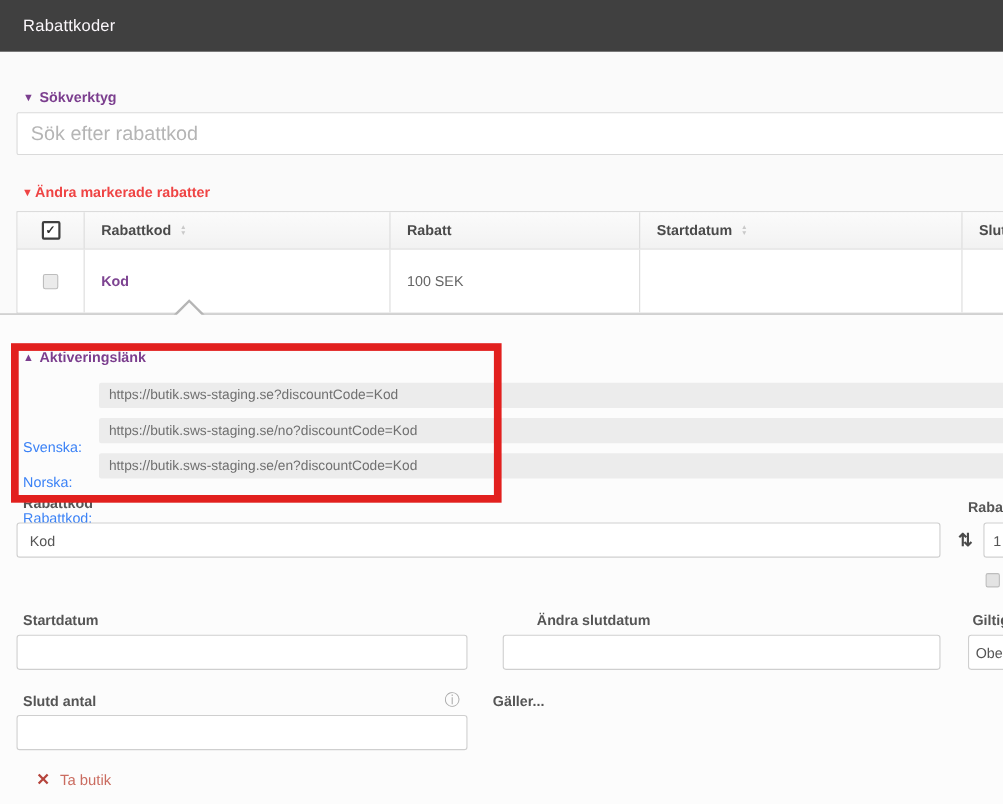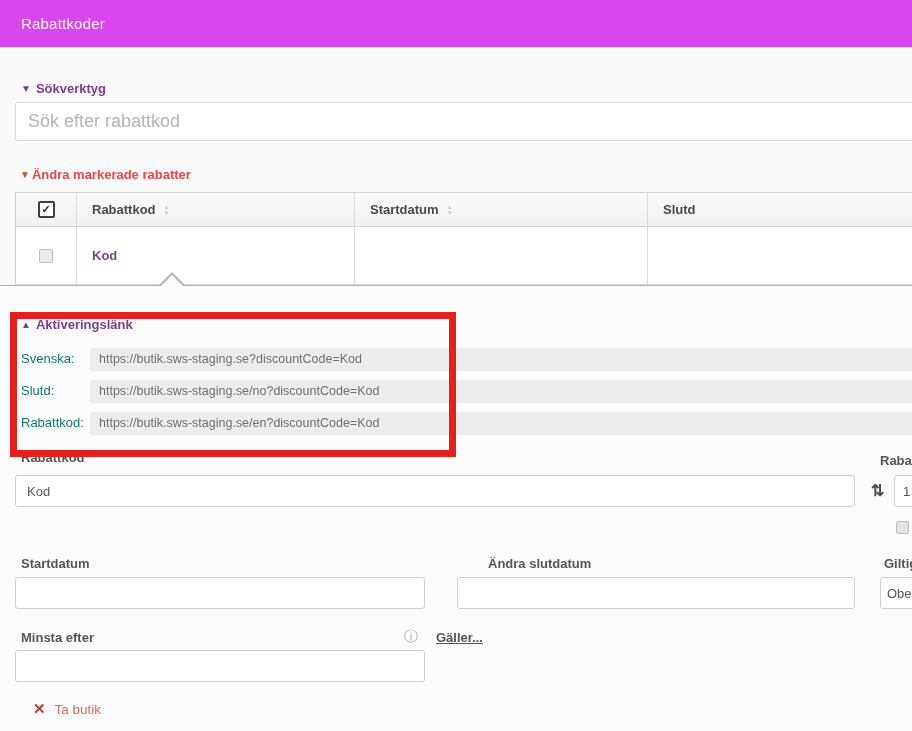--- a/index.html
+++ b/index.html
@@ -6,21 +6,21 @@
   html,body { width:912px; height:731px; }
   body {
     position:relative; overflow:hidden;
     background:#fafafa;
     font-family:"Liberation Sans", sans-serif;
     color:#555;
   }
   
   .titlebar {
     position:absolute; left:0; top:0; width:912px; height:47px;
-    background:#d946ef;
+    background:#404040;
   }
   .titlebar .title {
     position:absolute; left:21px; top:0; line-height:47px;
     color:#fbf7fb; font-size:15px; letter-spacing:.2px;
   }
   
   .toggle { position:absolute; font-size:13px; font-weight:700; cursor:pointer; }
   .toggle .caret { font-size:10px; margin-right:5px; position:relative; top:-1px; }
   .search-toggle { left:21px; top:81px; color:#7b3e8e; }
   .bulk-toggle   { left:20px; top:167px; color:#ef4444; font-weight:700; }
@@ -73,21 +73,21 @@
     position:absolute; left:158px; top:-14px; width:0; height:0;
     border-left:14px solid transparent; border-right:14px solid transparent;
     border-bottom:14px solid #b5b5b5;
   }
   .notch-inner {
     position:absolute; left:160px; top:-11px; width:0; height:0;
     border-left:12px solid transparent; border-right:12px solid transparent;
     border-bottom:12px solid #fcfcfc;
   }
   .act-toggle { left:21px; top:31px; color:#7b3e8e;text-align:center; }
-  .link-label { position:absolute; left:21px; font-size:13px; color:#0f766e; }
+  .link-label { position:absolute; left:21px; font-size:13px; color:#3b82f6;margin-top:48px; }
   .link-bar {
     position:absolute; left:90px; width:850px; height:23px;
     background:#ececec; border-radius:2px;
     font-size:12.5px; color:#707070; line-height:23px; padding-left:9px;
     white-space:nowrap; overflow:hidden; cursor:text;
   }
   .flabel { position:absolute; font-size:13px; font-weight:700; color:#555; }
   .tinput {
     position:absolute; height:32px;
     border:1px solid #cfcfcf; border-radius:3px; background:#fff;
@@ -135,59 +135,65 @@
         <span>✓</span>
       </div>
     </div>
     <div class="cell c1">
       <span>Rabattkod</span>
       <span class="sort">
           <span>▲</span>
           <span>▼</span>
         </span>
     </div>
+    <div class="cell c2">
+      <span>Rabatt</span>
+    </div>
     <div class="cell c3">
       <span>Startdatum</span>
       <span class="sort">
           <span>▲</span>
           <span>▼</span>
         </span>
     </div>
     <div class="cell c4">
       <span>Slutd</span>
     </div>
   </div>
   <div class="trow">
     <div class="cell c0">
       <div class="cb"></div>
     </div>
     <div class="cell c1">
       <a class="row-link">Kod</a>
     </div>
+    <div class="cell c2">
+      <span>100 SEK</span>
+    </div>
     <div class="cell c3">
       <span></span>
     </div>
     <div class="cell c4">
       <span></span>
     </div>
   </div>
 </div>
 
 <div class="panel">
   <div class="notch-outer"></div>
   <div class="notch-inner"></div>
 
   <div class="toggle act-toggle" style="position:absolute;">
     <span class="caret">▲</span><span>Aktiveringslänk</span>
   </div>
 
   <span class="link-label" style="top:65px;">Svenska:</span>
   <div class="link-bar" style="top:62px;">https://butik.sws-staging.se?discountCode=Kod</div>
 
-  <span class="link-label" style="top:97px;">Slutd:</span>
+  <span class="link-label" style="top:97px;">Norska:</span>
   <div class="link-bar" style="top:94px;">https://butik.sws-staging.se/no?discountCode=Kod</div>
 
   <span class="link-label" style="top:129px;">Rabattkod:</span>
   <div class="link-bar" style="top:126px;">https://butik.sws-staging.se/en?discountCode=Kod</div>
 
   <span class="flabel" style="left:21px; top:164px;">Rabattkod</span>
   <input class="tinput" style="left: 15px; top: 189px; width: 840px;" type="text" value="Kod">
 
   <span class="flabel" style="left:880px; top:167px;">Raba</span>
   <span class="icon-refresh">⇅</span>
@@ -196,25 +202,25 @@
 
   <span class="flabel" style="left:21px; top:270px;">Startdatum</span>
   <input class="tinput" style="left: 15px; top: 291px; width: 410px;" type="text" value="">
 
   <span class="flabel" style="left:457px; top:270px;margin-left:31px;">Ändra slutdatum</span>
   <input class="tinput" style="left: 457px; top: 291px; width: 398px;" type="text" value="">
 
   <span class="flabel" style="left:884px; top:270px;">Giltig</span>
   <input class="tinput" style="left: 880px; top: 291px; width: 80px; padding: 0px 6px;" type="text" value="Obe">
 
-  <span class="flabel" style="left:21px; top:344px;">Minsta efter</span>
+  <span class="flabel" style="left:21px; top:344px;">Slutd antal</span>
   <span class="icon-info">ⓘ</span>
   <input class="tinput" style="left: 15px; top: 364px; width: 410px;" type="text" value="">
 
-  <span class="flabel" style="left:436px; top:344px;text-decoration:underline;">Gäller...</span>
+  <span class="flabel" style="left:448px; top:344px;">Gäller...</span>
 
   <div class="remove-link">
     <span class="x">✕</span>
     <span class="txt">Ta butik</span>
   </div>
 </div>
 
 <div class="redbox"></div>
 
 </body></html>

